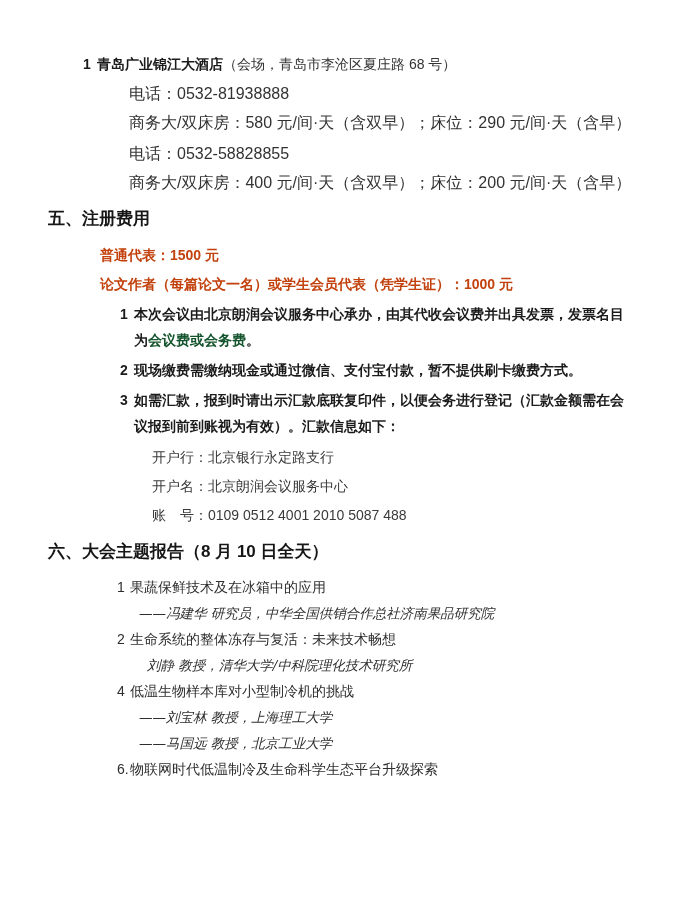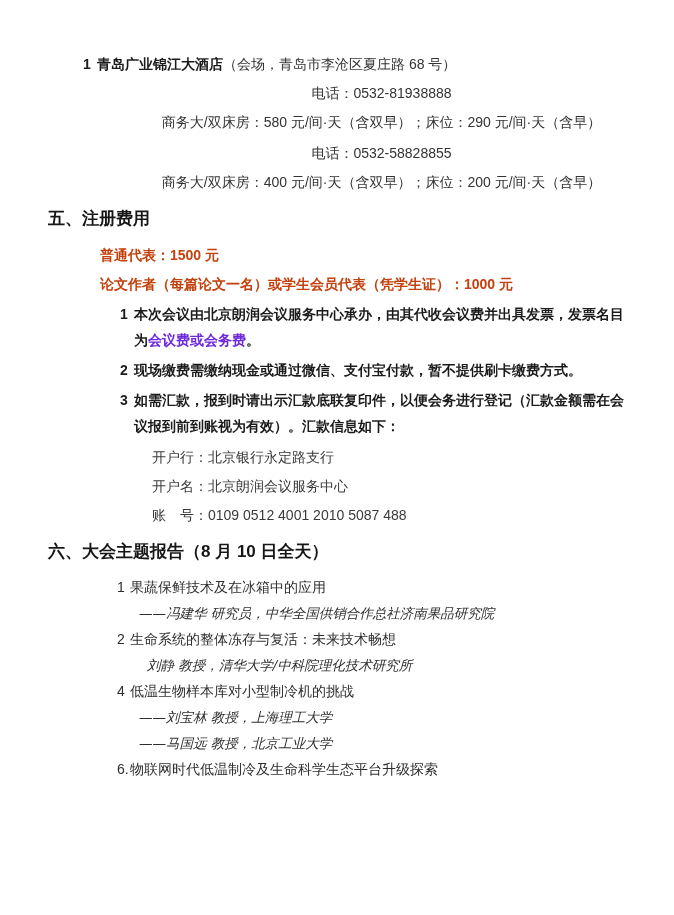--- a/index.html
+++ b/index.html
@@ -28,23 +28,22 @@
     padding-left: 35px;
   }
   .hotel-num {
     display: inline-block;
     width: 14px;
     font-weight: bold;
     color: #1b1b1b;
   }
   .hotel-detail {
     line-height: 29px;
-    font-size: 14px;
+    font-size: 16px;
     padding-left: 81px;
-    text-align: center;
   }
 
   
   .section-heading {
     font-size: 17px;
     font-weight: bold;
     color: #161616;
     line-height: 26px;
     margin: 9px 0 9px 0;
   }
@@ -129,21 +128,21 @@
   </div>
 
   <div class="section-heading">五、注册费用</div>
 
   <div class="fee-row">普通代表：1500 元</div>
   <div class="fee-row">论文作者（每篇论文一名）或学生会员代表（凭学生证）：1000 元</div>
 
   <div class="note">
     <span class="note-num">1</span>
     <div class="note-body">
-      <span>本次会议由北京朗润会议服务中心承办，由其代收会议费并出具发票，发票名目为</span><span class="highlight-blue" style="color: #6d28d9;">会议费或会务费</span><span>。</span>
+      <span>本次会议由北京朗润会议服务中心承办，由其代收会议费并出具发票，发票名目为</span><span class="highlight-blue" style="color: #14532d;">会议费或会务费</span><span>。</span>
     </div>
   </div>
 
   <div class="note">
     <span class="note-num">2</span>
     <div class="note-body">现场缴费需缴纳现金或通过微信、支付宝付款，暂不提供刷卡缴费方式。</div>
   </div>
 
   <div class="note">
     <span class="note-num">3</span>

